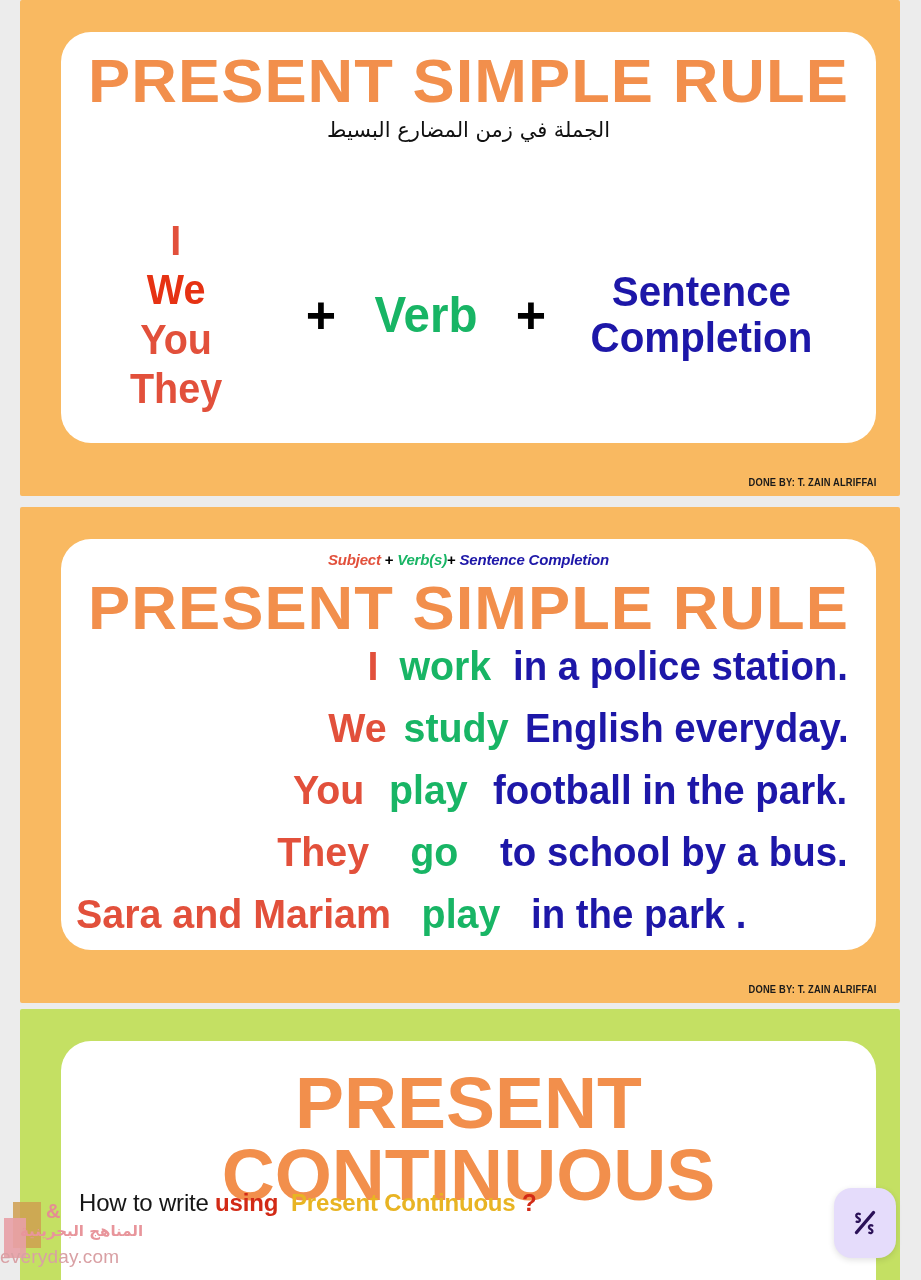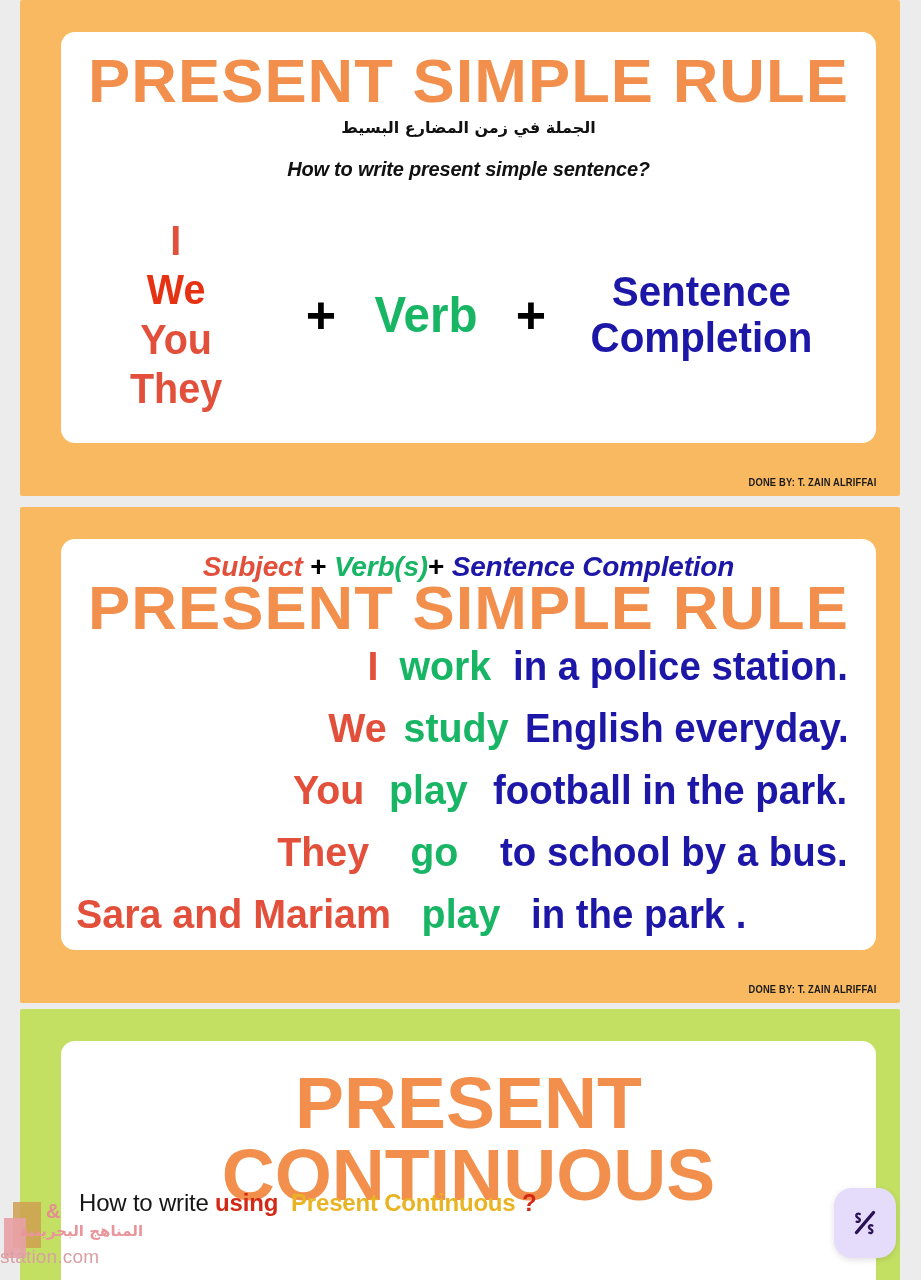--- a/index.html
+++ b/index.html
@@ -23,21 +23,21 @@
   .slide {
     position: absolute;
     left: 20px;
     width: 880px;
     border-radius: 2px;
     overflow: hidden;
   }
   .slide-inner {
     position: absolute;
     background: #ffffff;
-    border-radius: 14px;
+    border-radius: 30px;
   }
 
   
   #slide1 { top: 0px; height: 496px; background: #f9b961; }
   #slide1 .slide-inner { left: 41px; top: 32px; right: 24px; bottom: 53px; }
 
   .title-main {
     font-family: "Liberation Sans Narrow", "Liberation Sans", sans-serif;
     font-weight: 700;
     color: #f28f4c;
@@ -50,22 +50,22 @@
     position: absolute;
     left: 0; right: 0; top: 18px;
     font-size: 62px;
   }
   .arabic-sub {
     position: absolute;
     left: 0; right: 0; top: 86px;
     text-align: center;
     direction: rtl;
     font-family: "DejaVu Sans", sans-serif;
-    font-weight: 700;
-    font-size: 16px;
+    font-weight: 400;
+    font-size: 21px;
     color: #111111;
   }
   .eng-sub {
     position: absolute;
     left: 0; right: 0; top: 126px;
     text-align: center;
     font-weight: 700;
     font-style: italic;
     font-size: 20px;
     color: #111111;
@@ -147,21 +147,21 @@
   }
 
   
   #slide2 { top: 507px; height: 496px; background: #f9b961; }
   #slide2 .slide-inner { left: 41px; top: 32px; right: 24px; bottom: 53px; }
 
   .legend {
     position: absolute;
     left: 0; right: 0; top: 12px;
     text-align: center;
-    font-size: 28px;
+    font-size: 15px;
     font-weight: 700;
     font-style: italic;
     letter-spacing: -0.2px;
   }
   .legend .lg-subject { color: #e2503b; }
   .legend .lg-verb    { color: #18b565; }
   .legend .lg-comp    { color: #1d17a8; }
   .legend .lg-plus    { color: #000000; font-style: normal; }
 
   #s2-title {
@@ -315,21 +315,20 @@
 
 <div class="page">
 
   <section class="slide" id="slide1">
     <div class="slide-inner">
 
       <h1 class="title-main" id="s1-title">PRESENT SIMPLE RULE</h1>
 
       <div class="arabic-sub">الجملة في زمن المضارع البسيط</div>
 
-      <div class="eng-sub">How to write present simple sentence?</div>
 
       <div class="formula">
 
         <div class="col-subject">
           <span class="subj-word">I</span>
           <span class="subj-word bright">We</span>
           <span class="subj-word">You</span>
           <span class="subj-word">They</span>
         </div>
 
@@ -414,21 +413,21 @@
 
 
     </div>
   </section>
 
   <div class="watermark">
     <span class="wm-sq1"></span>
     <span class="wm-sq2"></span>
     <span class="wm-amp">&amp;</span>
     <span class="wm-ar">المناهج البحرينية</span>
-    <span class="wm-en">station.com</span>
+    <span class="wm-en">everyday.com</span>
   </div>
 
   <div class="fab">
     <span>
       <svg width="34" height="34" viewBox="0 0 34 34" fill="none" xmlns="http://www.w3.org/2000/svg">
         <path d="M25.5 6.5 L8.5 26.5" stroke="#2B1158" stroke-width="3.4" stroke-linecap="round"></path>
         <path d="M11.8 8.0c-2.0-1.0-4.0 0.3-3.5 2.1 0.5 1.8 3.3 1.9 3.6 3.6 0.25 1.5-1.5 2.6-3.3 1.9" stroke="#2B1158" stroke-width="2.3" stroke-linecap="round" fill="none"></path>
         <path d="M24.3 19.6c-1.9-1.0-3.8 0.3-3.3 2.0 0.5 1.7 3.1 1.8 3.4 3.4 0.25 1.4-1.4 2.5-3.1 1.8" stroke="#2B1158" stroke-width="2.3" stroke-linecap="round" fill="none"></path>
       </svg>
     </span>

